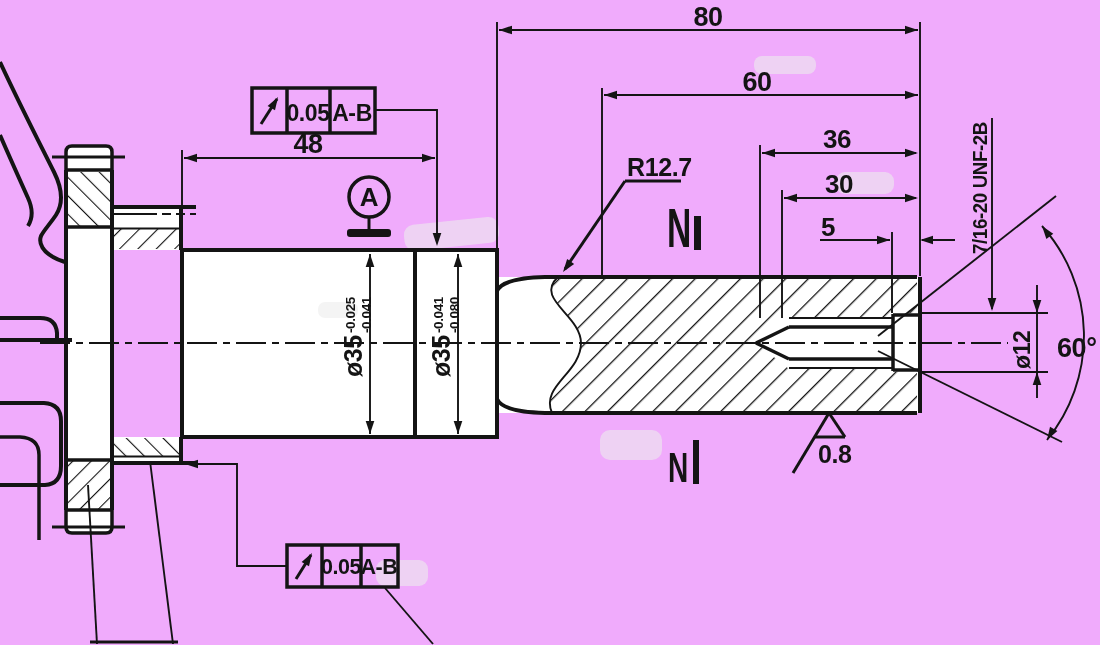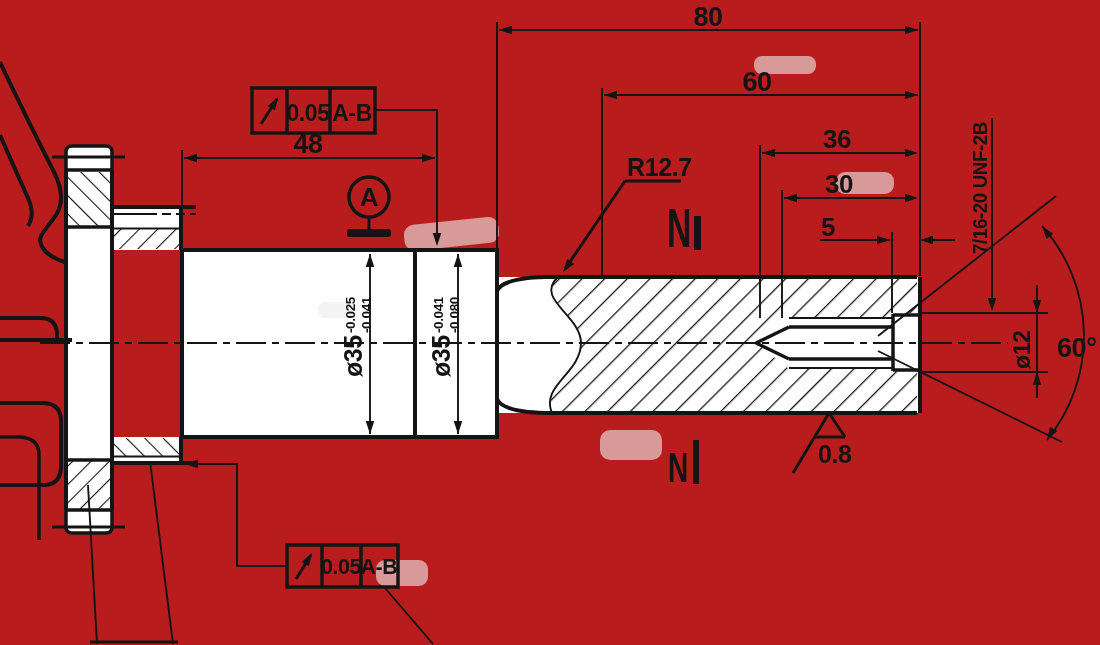--- a/index.html
+++ b/index.html
@@ -1,16 +1,16 @@
 <!DOCTYPE html>
 <html><head>
 <meta charset="utf-8">
 <style>
   html,body{margin:0;padding:0;background:#ffffff;}
-  .stage{position:relative;width:1100px;height:645px;background:#b91c1c;overflow:hidden;}
+  .stage{position:relative;width:1100px;height:645px;background:#f0abfc;overflow:hidden;}
   svg text{font-family:"Liberation Sans","DejaVu Sans",sans-serif;font-weight:bold;fill:#141414;letter-spacing:-0.4px;}
   svg .thin{stroke:#141414;stroke-width:1.9;fill:none;}
   svg .med{stroke:#141414;stroke-width:3;fill:none;}
   svg .bold{stroke:#141414;stroke-width:4;fill:none;}
   svg .b35{stroke:#141414;stroke-width:3.5;fill:none;}
   svg .dash{stroke:#141414;stroke-width:2;fill:none;stroke-dasharray:9 5;}
   svg .cline{stroke:#141414;stroke-width:2;fill:none;stroke-dasharray:30 6 7 6;}
   svg .wfill{fill:#ffffff;stroke:none;}
   svg .smudge{fill:#ececec;opacity:.6;}
 </style>

